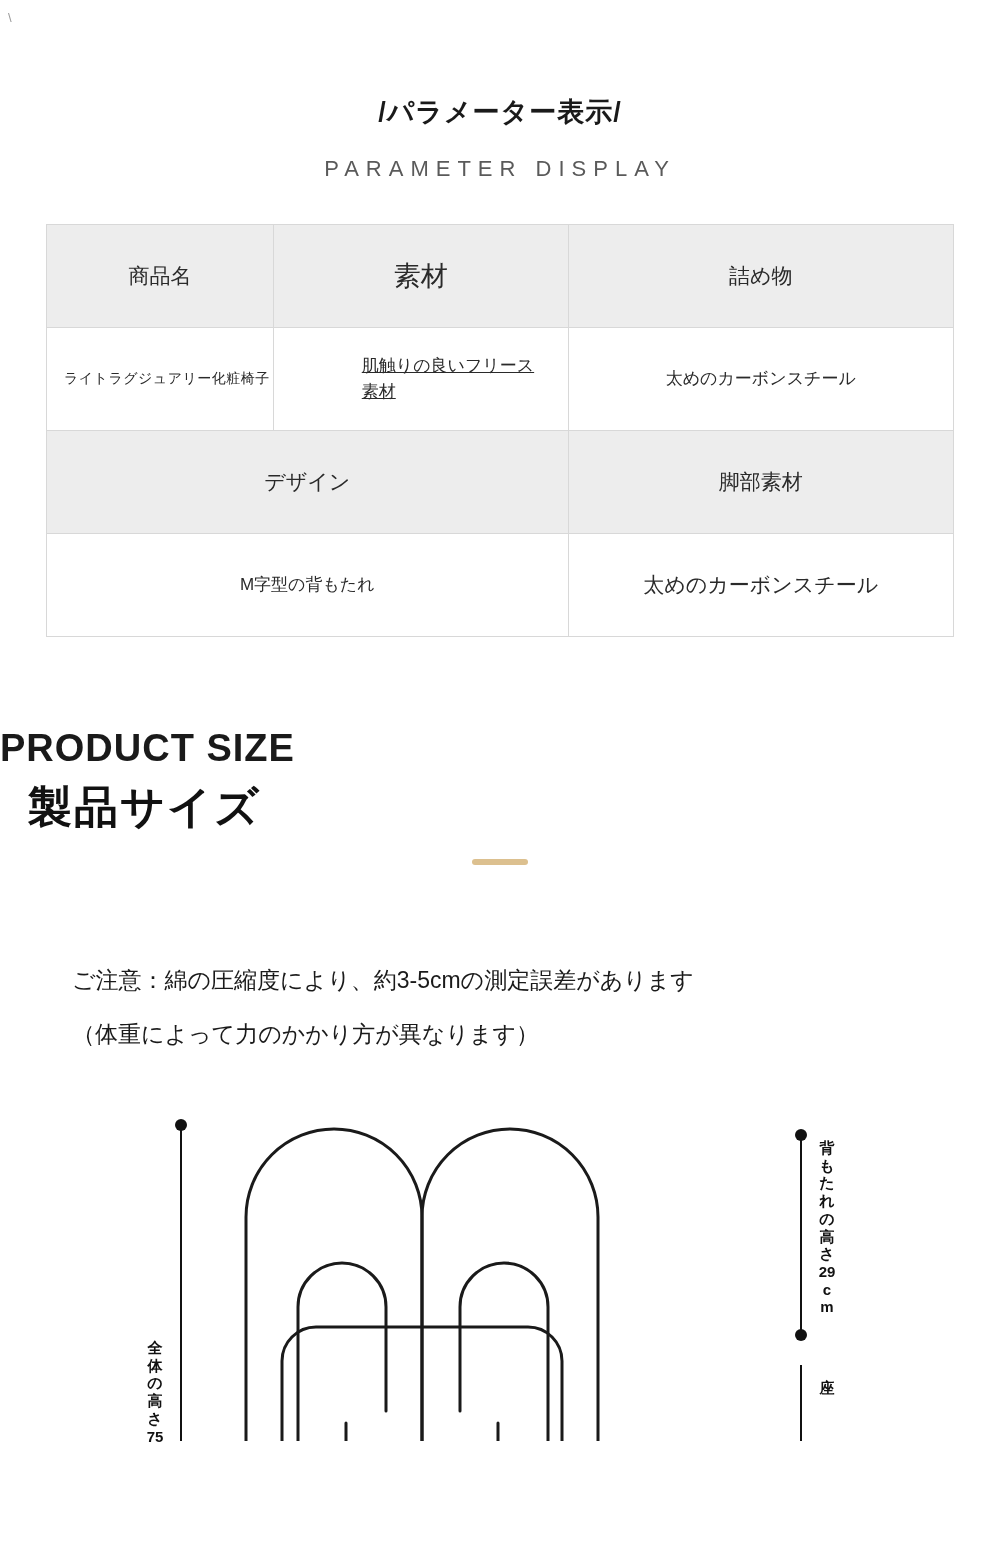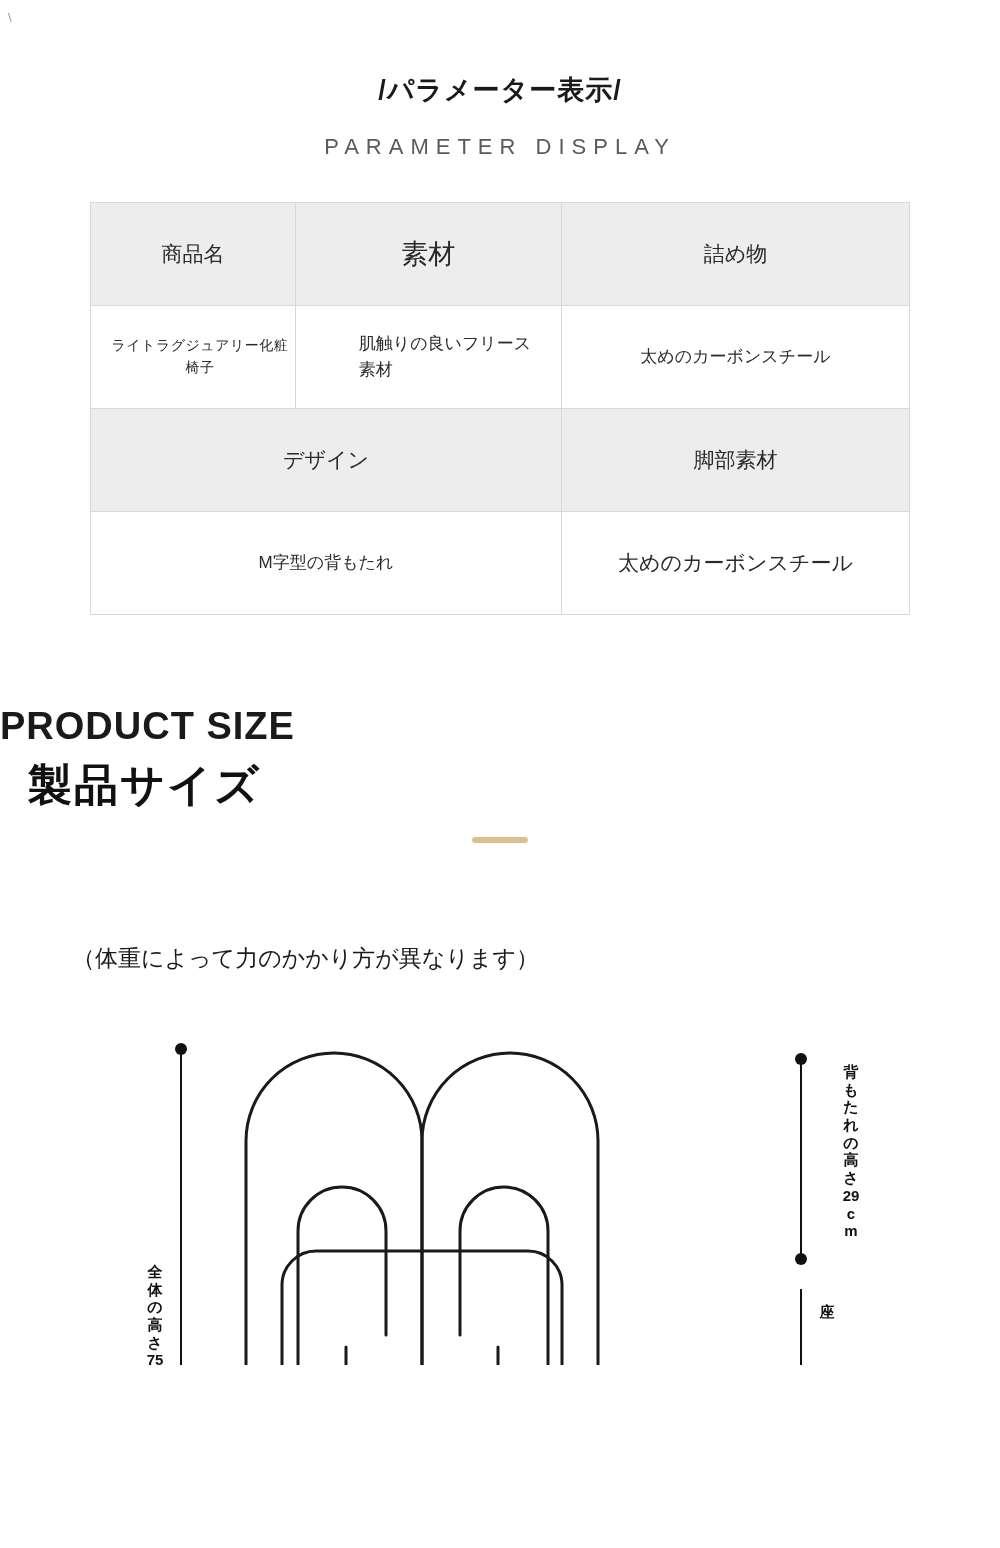--- a/index.html
+++ b/index.html
@@ -11,42 +11,42 @@
     width: 1000px;
     height: 1548px;
     position: relative;
     overflow: hidden;
     font-family: "Liberation Sans", sans-serif;
     color: #1d1d1d;
   }
 
   
   .header {
-    padding-top: 72px;
+    padding-top: 94px;
     text-align: center;
   }
   .header-jp {
     font-size: 27px;
     font-weight: bold;
     letter-spacing: 1px;
     color: #1a1a1a;
     font-family: "Liberation Sans", sans-serif;
   }
   .header-en {
     margin-top: 26px;
     font-size: 22px;
     letter-spacing: 7px;
     color: #5a5a5a;
     font-family: "Liberation Sans", sans-serif;
   }
 
   
   .table-wrap {
     margin: 42px auto 0 auto;
-    width: 820px;
+    width: 908px;
   }
   table.params {
     width: 100%;
     border-collapse: collapse;
     table-layout: fixed;
   }
   table.params td {
     border: 1px solid #d8d8d8;
     text-align: center;
     vertical-align: middle;
@@ -67,21 +67,22 @@
     line-height: 1.55;
   }
   td.val.small {
     font-size: 14px;
     letter-spacing: 0.5px;
     padding-left: 15px;
   }
   .cell-multiline {
     display: block;
     text-align: left;
-    padding-left: 62px;
+    padding-left: 87px;
+    text-decoration: underline;
   }
 
   
   .size-block {
     margin-top: 90px;
     text-align: left;
   }
   .size-en {
     font-size: 38px;
     font-weight: bold;
@@ -203,21 +204,20 @@
     left: -1px;
     top: 200px;
     width: 12px;
     height: 12px;
     border-radius: 50%;
     background: #111;
   }
   .dim-right .vlabel {
     left: 22px;
     top: 10px;
-    margin-left: 24px;
   }
   .dim-right .vlabel2 {
     position: absolute;
     left: 22px;
     top: 250px;
     font-size: 15px;
     font-weight: bold;
     color: #111;
     width: 18px;
     word-break: break-all;
@@ -275,20 +275,21 @@
   </table>
 </div>
 
 <div class="size-block">
   <div class="size-en">PRODUCT SIZE</div>
   <div class="size-jp">製品サイズ</div>
   <div class="size-rule"></div>
 </div>
 
 <div class="notes">
+  <div>ご注意：綿の圧縮度により、約3-5cmの測定誤差があります</div>
   <div>（体重によって力のかかり方が異なります）</div>
 </div>
 
 <div class="diagram">
 
   <div class="dim-left">
     <div class="dot"></div>
     <div class="axis"></div>
     <div class="vlabel">全体の高さ75</div>
   </div>

